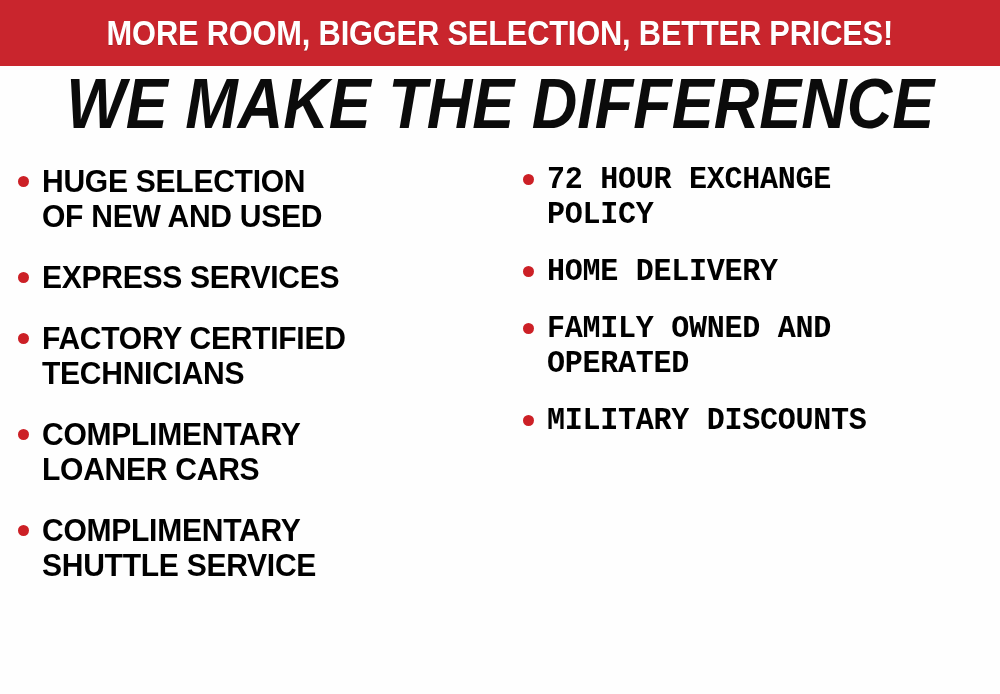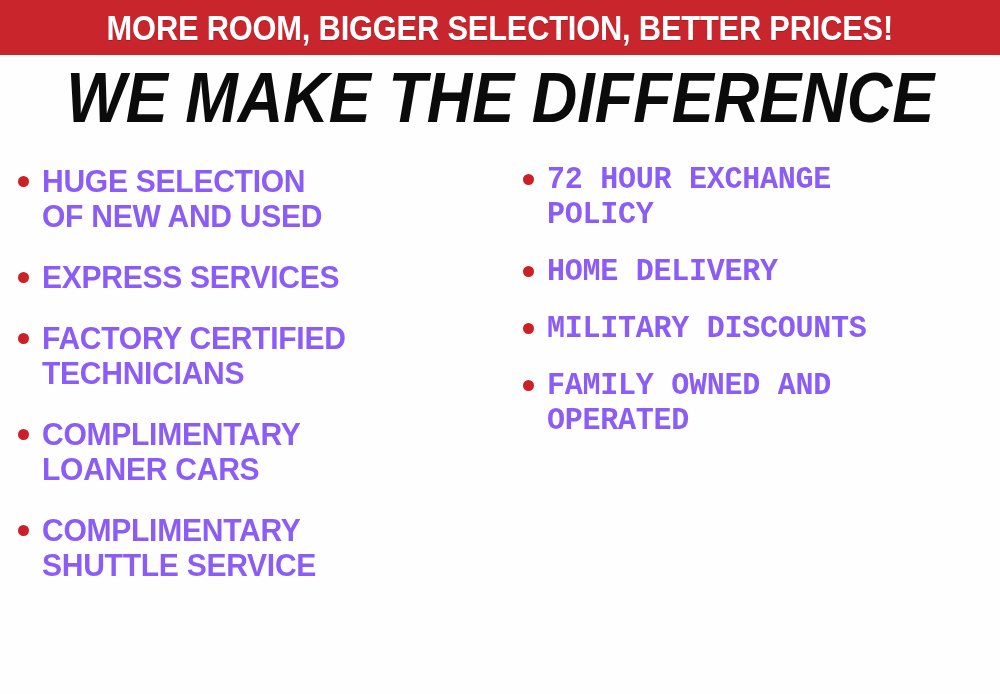--- a/index.html
+++ b/index.html
@@ -23,21 +23,21 @@
     background: #fefefe;
     overflow: hidden;
   }
 
   
   .banner {
     position: absolute;
     left: 0;
     top: 0;
     width: 1000px;
-    height: 55px;
+    height: 66px;
     background: #c9252d;
     display: flex;
     align-items: center;
     justify-content: center;
     overflow: hidden;
   }
   .banner-text {
     color: #ffffff;
     font-family: "Liberation Sans Narrow", "Liberation Sans", sans-serif;
     font-weight: bold;
@@ -51,21 +51,21 @@
   }
 
   
   .headline-wrap {
     position: absolute;
     left: 0;
     top: 62px;
     width: 1000px;
     height: 78px;
     display: flex;
-    align-items: flex-start;
+    align-items: flex-end;
     justify-content: center;
     overflow: hidden;
   }
   .headline {
     color: #0b0b0b;
     font-family: "Liberation Sans Narrow", "Liberation Sans", sans-serif;
     font-weight: bold;
     font-style: italic;
     font-size: 70px;
     line-height: 72px;
@@ -97,21 +97,21 @@
   }
   .col-right {
     width: 495px;
     padding-left: 18px;
     padding-top: 12px;
   }
 
   .bullet-item {
     display: flex;
     align-items: flex-start;
-    color: #8b5cf6;
+    color: #000000;
     font-family: "Liberation Sans", sans-serif;
     font-weight: bold;
     font-size: 31px;
     line-height: 35px;
     letter-spacing: -0.3px;
   }
   .col-left .bullet-item { margin-bottom: 26px; }
   .col-right .bullet-item { margin-bottom: 22px; font-family: Liberation Mono, monospace; }
 
   .bullet-dot {
@@ -177,23 +177,23 @@
         <span class="bullet-dot"></span>
         <span class="bullet-text">72 HOUR EXCHANGE
 POLICY</span>
       </div>
       <div class="bullet-item">
         <span class="bullet-dot"></span>
         <span class="bullet-text">HOME DELIVERY</span>
       </div>
       <div class="bullet-item">
         <span class="bullet-dot"></span>
-        <span class="bullet-text">MILITARY DISCOUNTS</span>
+        <span class="bullet-text">FAMILY OWNED AND
+ OPERATED</span>
       </div>
       <div class="bullet-item">
         <span class="bullet-dot"></span>
-        <span class="bullet-text">FAMILY OWNED AND
- OPERATED</span>
+        <span class="bullet-text">MILITARY DISCOUNTS</span>
       </div>
     </div>
 
   </div>
 </div>
 
 </body></html>

